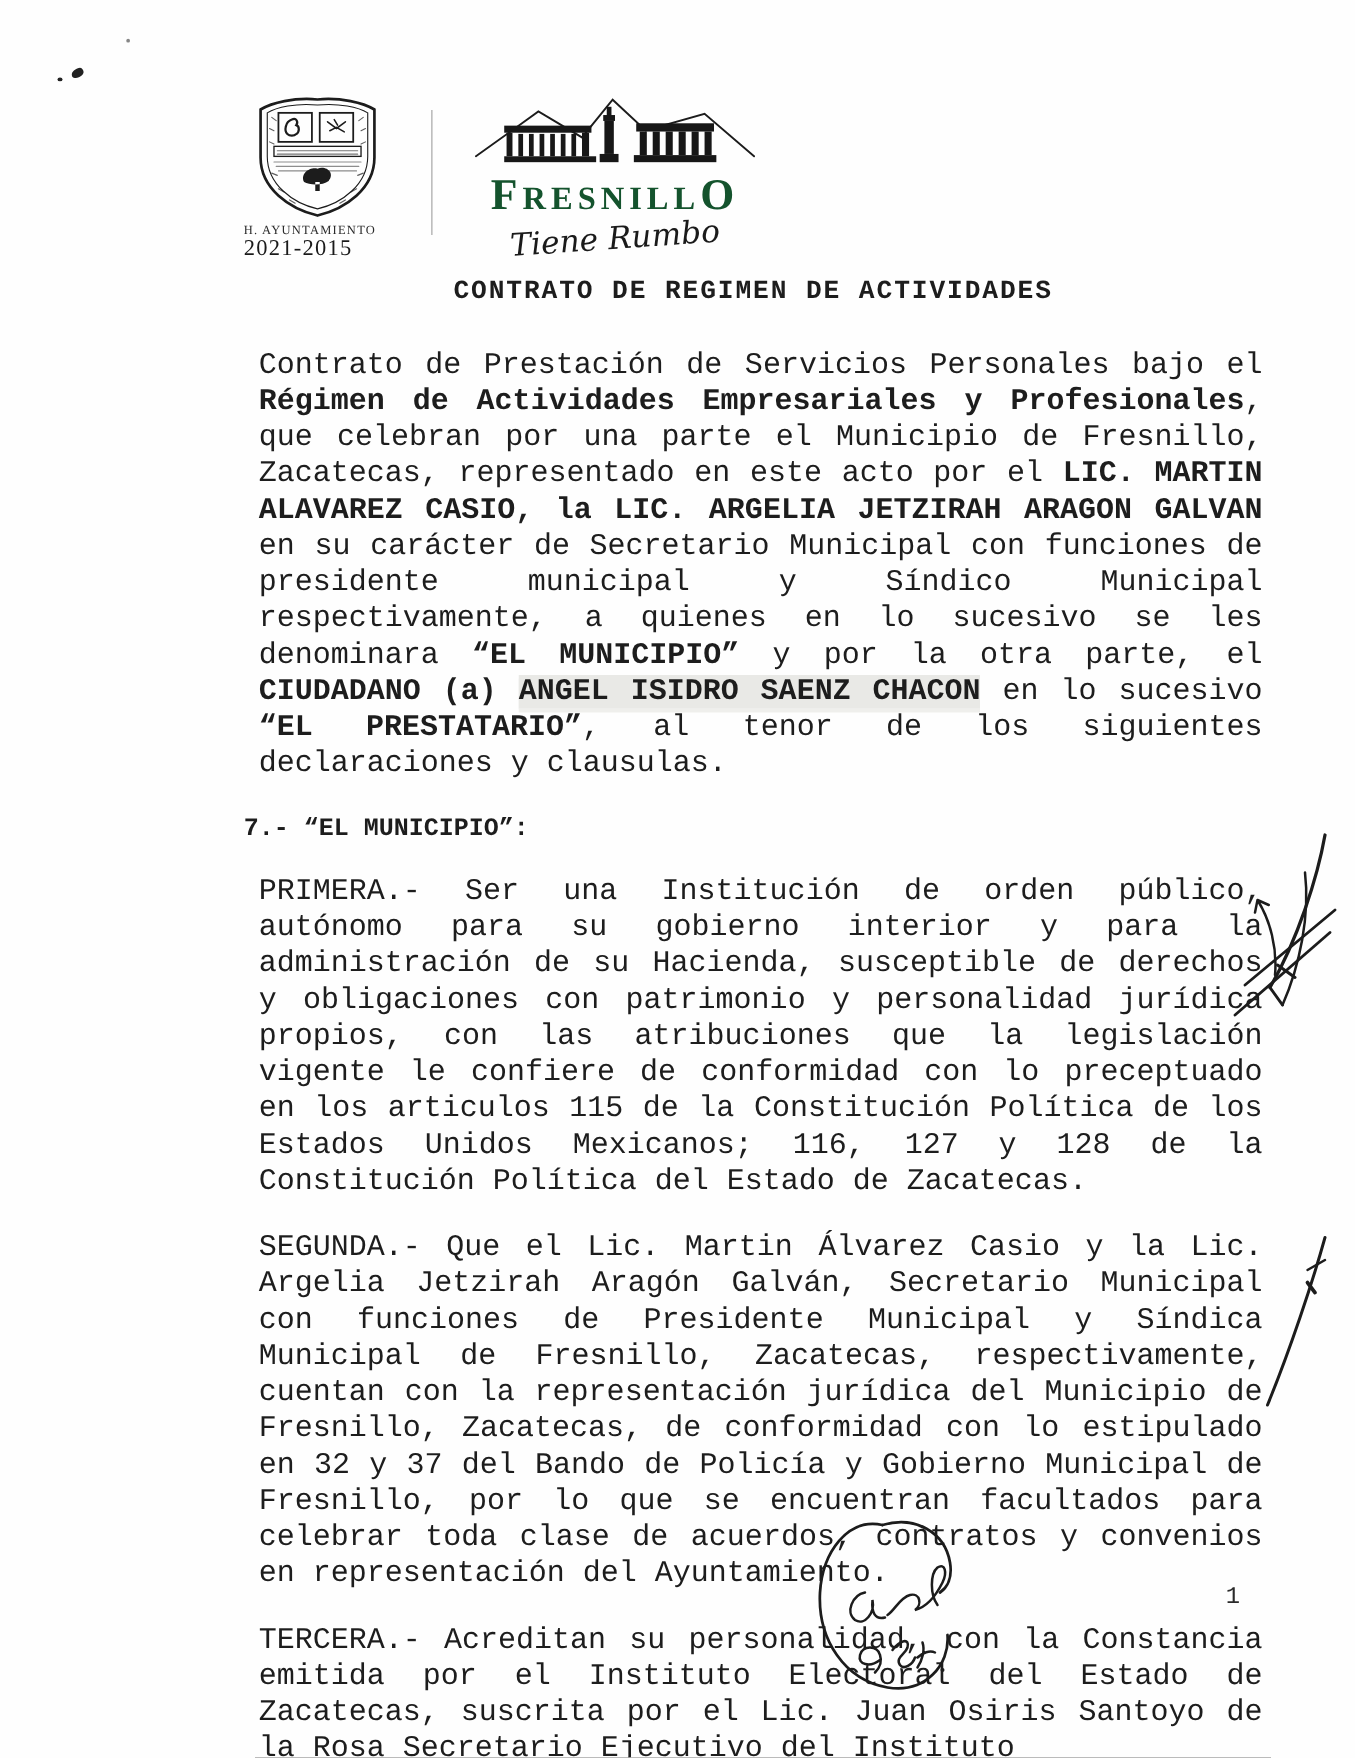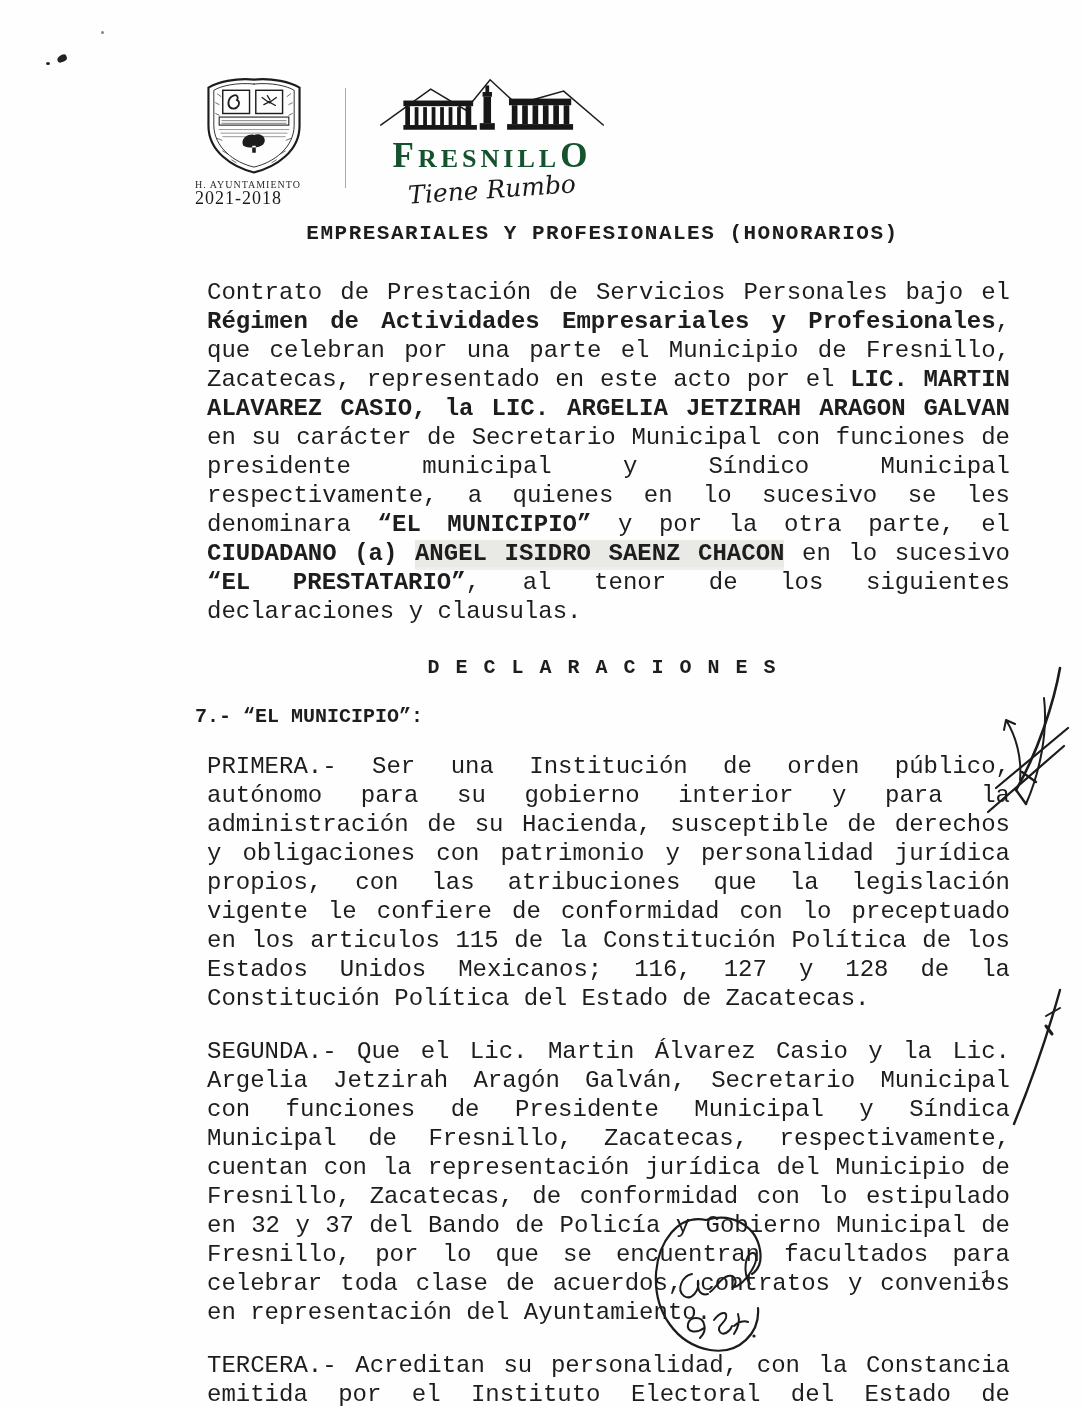--- a/index.html
+++ b/index.html
@@ -110,21 +110,21 @@
           <rect class="ink" stroke-width="1.6" x="67" y="16" width="30" height="26"></rect>
           <path class="ink" stroke-width="2" d="M42,22 c4,-2 6,2 4,5 c3,1 3,6 0,8 c-2,2 -6,2 -8,0 c-3,-3 -2,-11 4,-13 Z" fill="#222"></path>
           <path class="ink" stroke-width="1.4" d="M74,24 l8,6 l8,-6 M76,32 l6,-3 l7,4 M80,22 l3,5"></path>
           <rect class="ink" stroke-width="1.2" x="26" y="46" width="78" height="9"></rect>
           <path class="ink" stroke-width="1" d="M29,50 h72 M29,53 h72" opacity=".6"></path>
           <path class="ink" stroke-width="1" d="M26,60 h78 M28,64 h74 M30,68 h70" opacity=".5"></path>
           <path d="M63,86 h4 v-8 h-4 Z M53,78 c-4,-8 6,-14 12,-12 c8,-3 16,4 10,11 c-5,4 -17,4 -22,1 Z" fill="#1c1c1c"></path>
           <path class="ink" stroke-width="1" d="M24,20 l4,3 M22,30 l4,2 M22,42 l4,2 M24,70 l5,2 M30,84 l5,3 M40,94 l5,3 M106,20 l-4,3 M108,30 l-4,2 M108,42 l-4,2 M106,70 l-5,2 M100,84 l-5,3 M90,94 l-5,3" opacity=".7"></path>
         </svg>
         <div class="crest-caption1">H. AYUNTAMIENTO</div>
-        <div class="crest-caption2">2021-2018</div>
+        <div class="crest-caption2">2021-2015</div>
       </div>
 
       <div class="logo-divider"></div>
 
       <div class="logo-block">
         <svg width="232" height="66" viewBox="0 0 240 70">
           <path class="ink" stroke-width="1.6" d="M2,52 L55,14 L92,36 L118,4 L146,30 L196,16 L238,52"></path>
 
           <rect x="26" y="26" width="74" height="6" fill="#171717"></rect>
           <rect x="26" y="52" width="78" height="5" fill="#171717"></rect>
@@ -154,26 +154,25 @@
               <rect x="196" y="31" width="6" height="20"></rect>
           </g>
           <rect x="136" y="51" width="70" height="6" fill="#171717"></rect>
         </svg>
         <div class="wordmark"><span class="cap">F</span><span class="mid">RESNILL</span><span class="cap">O</span></div>
         <div class="tagline">Tiene Rumbo</div>
       </div>
     </div>
 
     <div class="doc-title">
-      <div>EMPRESARIALES Y PROFESIONALES (HONORARIOS)</div>
+      <div>CONTRATO DE REGIMEN DE ACTIVIDADES</div>
     </div>
 
     <p class="body-par" style="margin-top:28px"><span>Contrato de Prestación de Servicios Personales bajo el </span><span class="b">Régimen de Actividades Empresariales y Profesionales</span><span>, que celebran por una parte el Municipio de Fresnillo, Zacatecas, representado en este acto por el </span><span class="b">LIC. MARTIN ALAVAREZ CASIO, la LIC. ARGELIA JETZIRAH ARAGON GALVAN</span><span> en su carácter de Secretario Municipal con funciones de presidente municipal y Síndico Municipal respectivamente, a quienes en lo sucesivo se les denominara </span><span class="b">“EL MUNICIPIO”</span><span> y por la otra parte, el </span><span class="b">CIUDADANO (a) </span><span> </span><span class="b hl">ANGEL ISIDRO SAENZ CHACON</span><span> en lo sucesivo </span><span class="b">“EL PRESTATARIO”</span><span>, al tenor de los siguientes declaraciones y clausulas.</span></p>
 
-    <div class="h-declaraciones">D E C L A R A C I O N E S</div>
 
 
     <div class="h-item1">7.- “EL MUNICIPIO”:</div>
 
     <p class="body-par"><span>PRIMERA.- Ser una Institución de orden público, autónomo para su gobierno interior y para la administración de su Hacienda, susceptible de derechos y obligaciones con patrimonio y personalidad jurídica propios, con las atribuciones que la legislación vigente le confiere de conformidad con lo preceptuado en los articulos 115 de la Constitución Política de los Estados Unidos Mexicanos; 116, 127 y 128 de la Constitución Política del Estado de Zacatecas.</span></p>
 
     <p class="body-par"><span>SEGUNDA.- Que el Lic. Martin Álvarez Casio y la Lic. Argelia Jetzirah Aragón Galván, Secretario Municipal con funciones de Presidente Municipal y Síndica Municipal de Fresnillo, Zacatecas, respectivamente, cuentan con la representación jurídica del Municipio de Fresnillo, Zacatecas, de conformidad con lo estipulado en 32 y 37 del Bando de Policía y Gobierno Municipal de Fresnillo, por lo que se encuentran facultados para celebrar toda clase de acuerdos, contratos y convenios en representación del Ayuntamiento.</span></p>
 
     <p class="body-par"><span>TERCERA.- Acreditan su personalidad, con la Constancia emitida por el Instituto Electoral del Estado de Zacatecas, suscrita por el Lic. Juan Osiris Santoyo de la Rosa Secretario Ejecutivo del Instituto</span></p>
 

